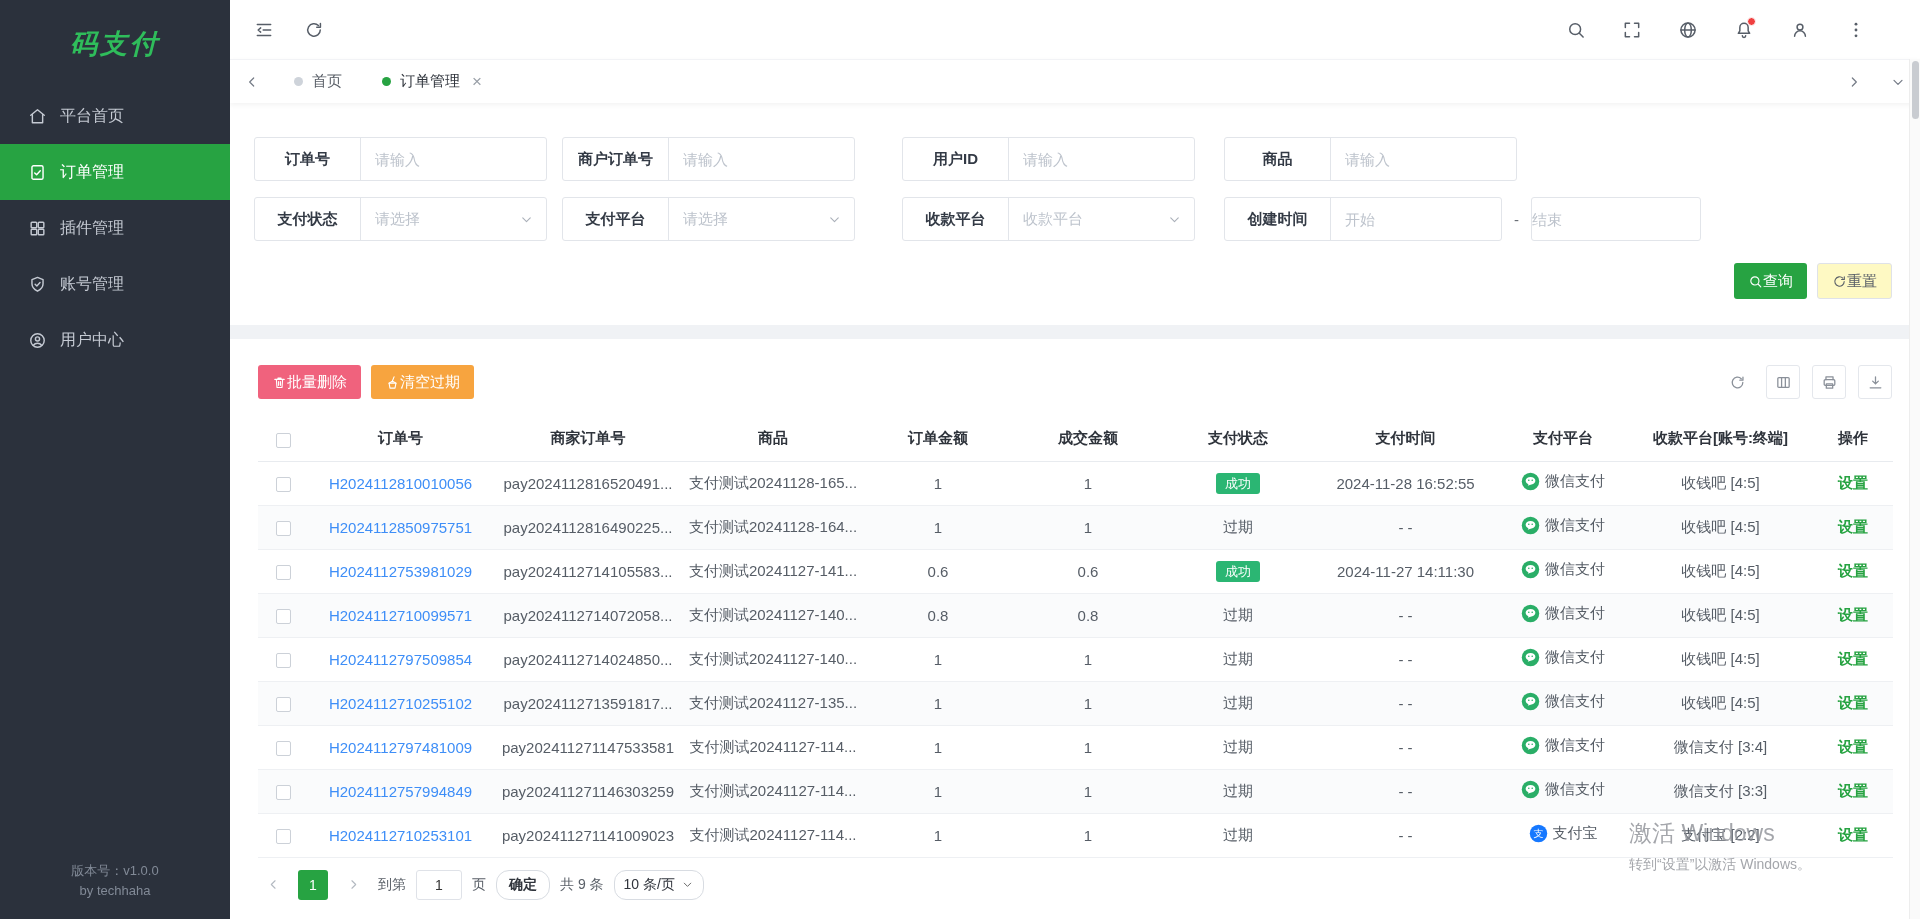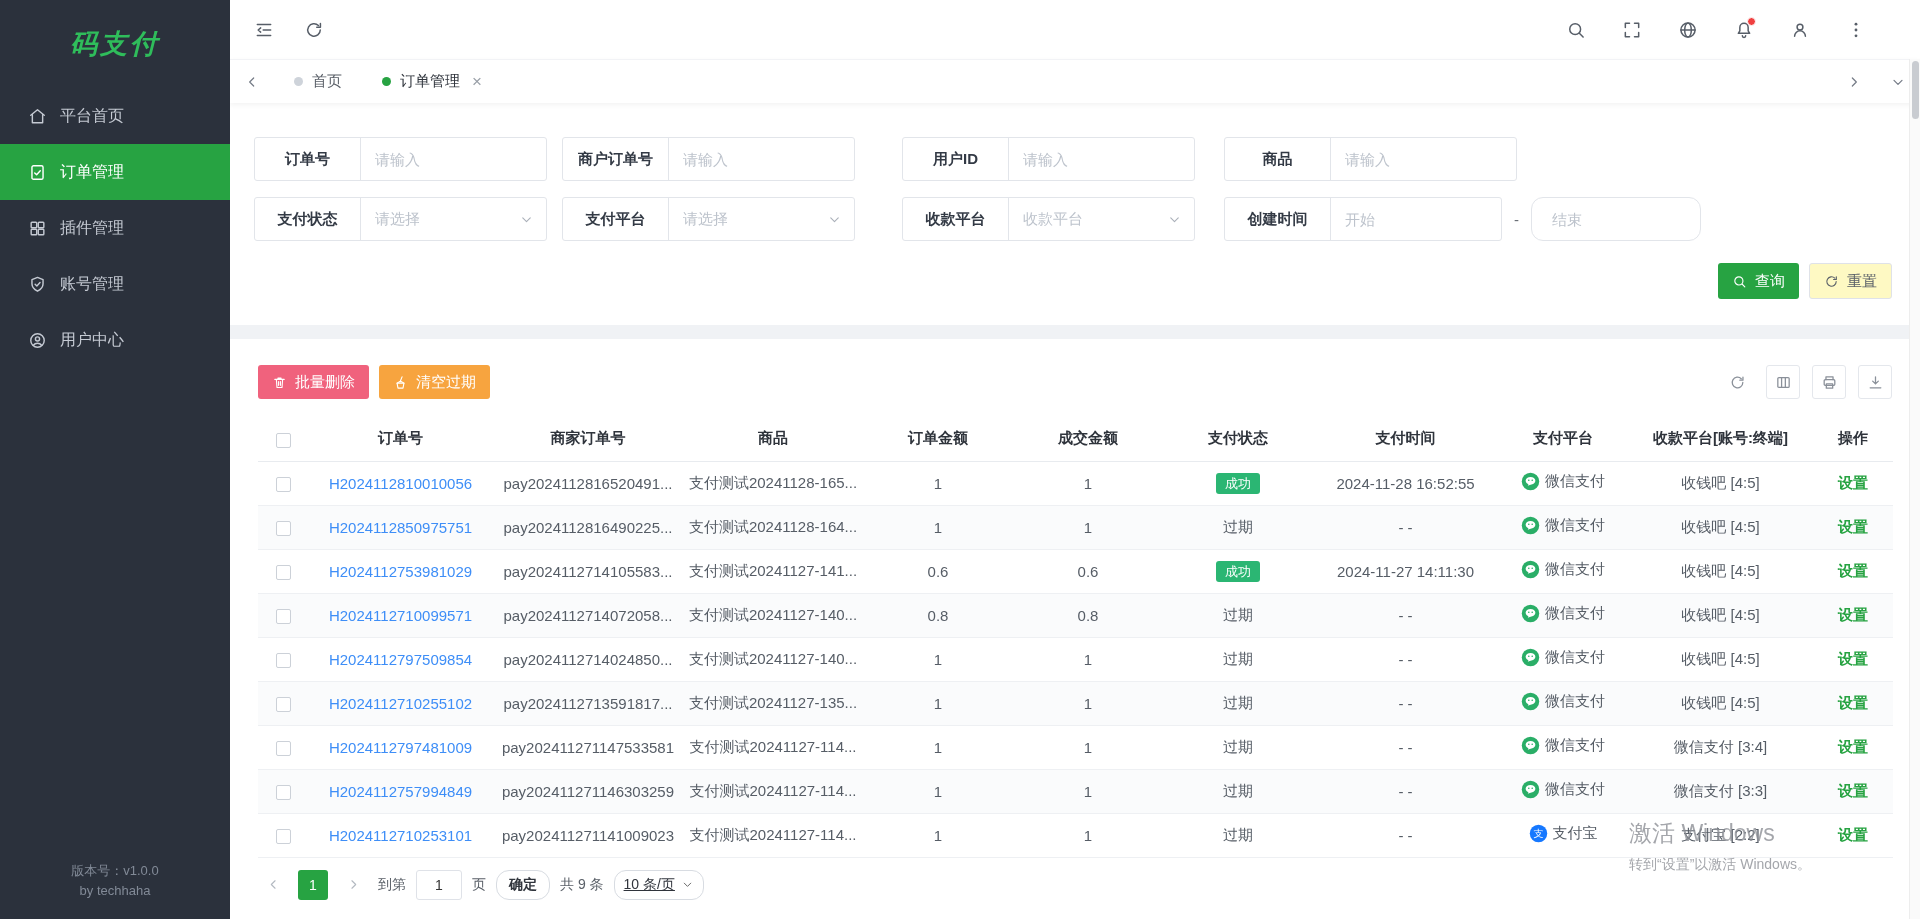--- a/index.html
+++ b/index.html
@@ -43,26 +43,26 @@
   .filter-section { padding:34px 28px 26px 24px; background:#fff; }
   .filter-grid { display:grid; grid-template-columns:308px 340px 322px 1fr; row-gap:16px; }
   .fgroup { display:inline-flex; align-items:stretch; height:44px; border:1px solid #e2e5ea; border-radius:3px; background:#fff; width:max-content; }
   .flabel { display:flex; align-items:center; justify-content:center; min-width:106px; padding:0 12px; border-right:1px solid #e2e5ea; font-size:15px; font-weight:600; color:#333a45; white-space:nowrap; }
   .finput { border:0; outline:0; width:185px; padding:0 14px; font-size:15px; color:#333; background:transparent; font-family:inherit; }
   .finput::placeholder { color:#bdc3cc; }
   .fselect { width:185px; display:flex; align-items:center; justify-content:space-between; padding:0 12px 0 14px; font-size:15px; color:#bdc3cc; cursor:pointer; }
   .fselect .ic { width:15px; height:15px; color:#aab0b9; }
   .fitem-date { display:flex; align-items:center; gap:12px; }
   .fitem-date .finput { width:170px; }
-  .solo-end { width:170px; height:44px; border:1px solid #e2e5ea; border-radius:12px; padding:0 20px; font-size:15px; outline:0; color:#0f766e; font-family:inherit; }
+  .solo-end { width:170px; height:44px; border:1px solid #e2e5ea; border-radius:3px; padding:0 0; font-size:15px; outline:0; color:#0f766e; font-family:inherit; }
   .solo-end::placeholder { color:#bdc3cc; }
   .date-sep { color:#6a7077; font-size:15px; }
   .filter-actions { display:flex; justify-content:flex-end; gap:10px; margin-top:22px; }
 
-  .btn { display:inline-flex; align-items:center; gap:8px; height:36px; padding:0 14px; border:none; border-radius:3px; font-size:15px; cursor:pointer; font-family:inherit; }
+  .btn { display:inline-flex; align-items:center; gap:0; height:36px; padding:0 14px; border:none; border-radius:3px; font-size:15px; cursor:pointer; font-family:inherit; }
   .btn .ic { width:15px; height:15px; }
   .btn-green { background:#27a342; color:#fff; }
   .btn-plain { background:#fef9c3; color:#5a6068; border:1px solid #dfe2e8; }
   .btn-pink { background:#f0627d; color:#fff; height:34px; }
   .btn-orange { background:#f7a43f; color:#fff; height:34px; }
 
   .divider-band { height:14px; background:#f0f2f5; }
 
   
   .table-section { flex:1; padding:26px 28px 0 28px; background:#fff; min-height:0; }
@@ -85,21 +85,21 @@
   .plat-ic { width:19px; height:19px; display:block; }
   .cb { display:inline-block; width:15px; height:15px; border:1px solid #ccd1d8; border-radius:2px; background:#fff; cursor:pointer; vertical-align:middle; }
 
   
   .pagination { display:flex; align-items:center; gap:10px; margin-top:12px; padding-bottom:10px; font-size:14px; color:#5a6068; }
   .pg-btn { min-width:30px; height:30px; display:flex; align-items:center; justify-content:center; border-radius:3px; cursor:pointer; color:#b3b9c1; }
   .pg-btn .ic { width:15px; height:15px; }
   .pg-current { background:#27a342; color:#fff; }
   .pg-input { width:46px; height:30px; border:1px solid #dfe2e8; border-radius:3px; text-align:center; font-size:14px; color:#333; outline:0; font-family:inherit; }
   .pg-confirm { height:30px; padding:0 12px; background:#fff; border:1px solid #d8dce2; border-radius:13px; font-weight:700; font-size:14px; color:#30343c; cursor:pointer; font-family:inherit; }
-  .pg-size { height:30px; border:1px solid #d8dce2; border-radius:12px; display:flex; align-items:center; gap:6px; padding:0 9px; cursor:pointer; font-size:14px; color:#30343c; background:#fff;text-decoration:underline; }
+  .pg-size { height:30px; border:1px solid #d8dce2; border-radius:12px; display:flex; align-items:center; gap:6px; padding:0 9px; cursor:pointer; font-size:14px; color:#30343c; background:#fff; }
   .pg-size .ic { width:13px; height:13px; color:#666; }
 
   
   .watermark { position:absolute; left:1629px; top:818px; color:rgba(138,141,148,.78); pointer-events:none; z-index:6; }
   .wm1 { font-size:23px; }
   .wm2 { font-size:14px; margin-top:7px; }
   .scrollbar { position:absolute; right:0; top:59px; bottom:0; width:11px; background:#fafafa; border-left:1px solid #ededed; z-index:7; }
   .scroll-thumb { position:absolute; top:2px; left:2px; width:7px; height:58px; border-radius:4px; background:#c9ccd1; }
 
   .i { display:inline-flex; }

